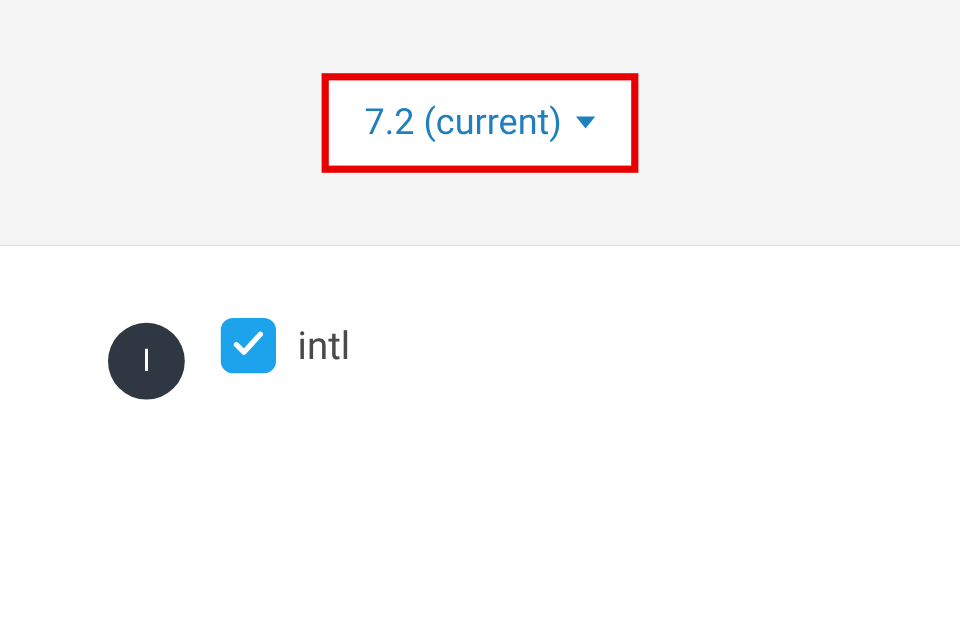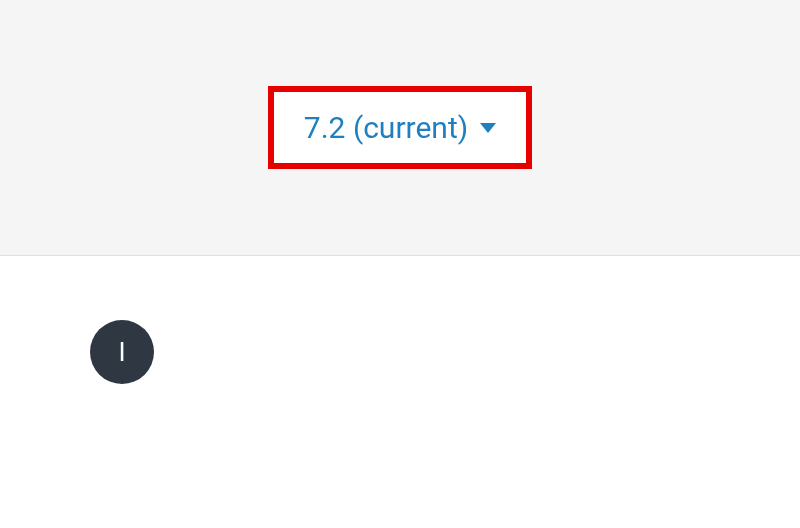--- a/index.html
+++ b/index.html
@@ -5,21 +5,21 @@
     * { box-sizing: border-box; margin: 0; padding: 0; }
     body {
       font-family: -apple-system, BlinkMacSystemFont, "Segoe UI", Roboto, Arial, sans-serif;
       width: 800px;
       height: 528px;
       background: #ffffff;
       position: relative;
     }
     .top-section {
       background: #f5f5f5;
-      height: 256px;
+      height: 205px;
       display: flex;
       justify-content: center;
       align-items: center;
       border-bottom: 1px solid #e0e0e0;
     }
     .version-dropdown {
       border: 6px solid #e80000;
       padding: 18px 30px;
       background: #ffffff;
       display: flex;
@@ -102,14 +102,24 @@
     <span class="version-text">7.2 (current)</span>
     <span class="caret-down"></span>
   </div>
 </div>
 
 <div class="bottom-section">
   <div class="letter-badge">
     <span>I</span>
   </div>
   <div class="ext-list">
+    <div class="ext-row">
+      <div class="checkbox">
+        <span>
+          <svg viewBox="0 0 24 24" fill="none" stroke="#ffffff" stroke-width="3.5" stroke-linecap="round" stroke-linejoin="round">
+              <polyline points="4 13 9 18 20 6"></polyline>
+            </svg>
+        </span>
+      </div>
+      <span class="ext-label">intl</span>
+    </div>
   </div>
 </div>
 
 </body></html>

